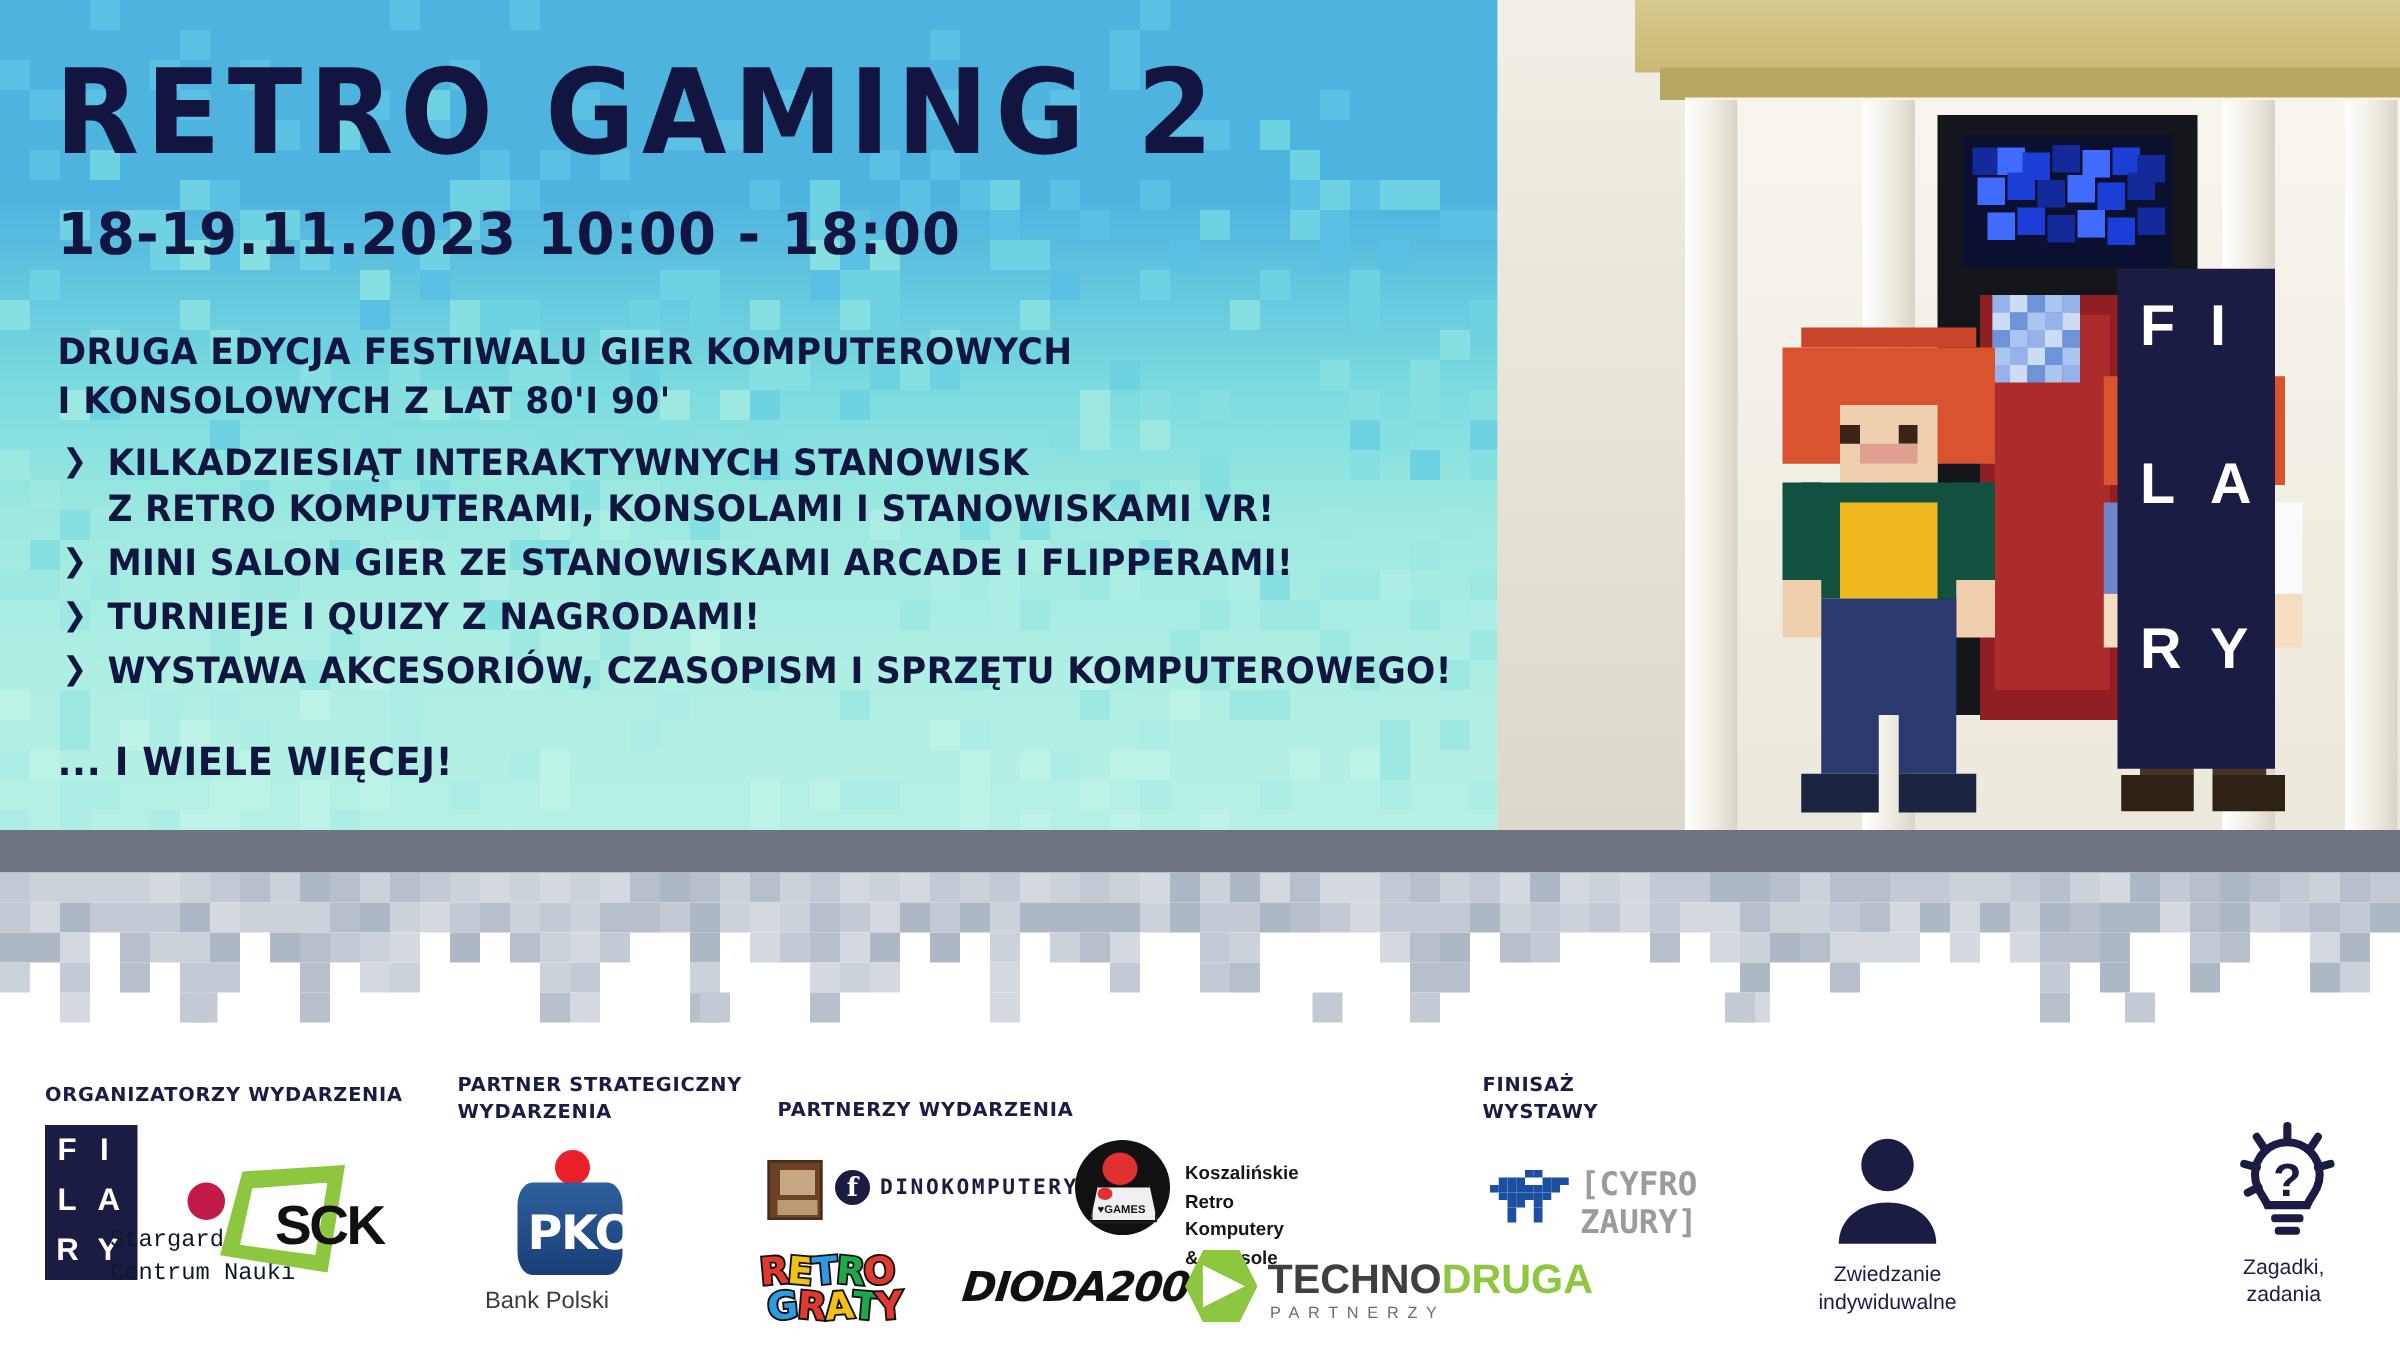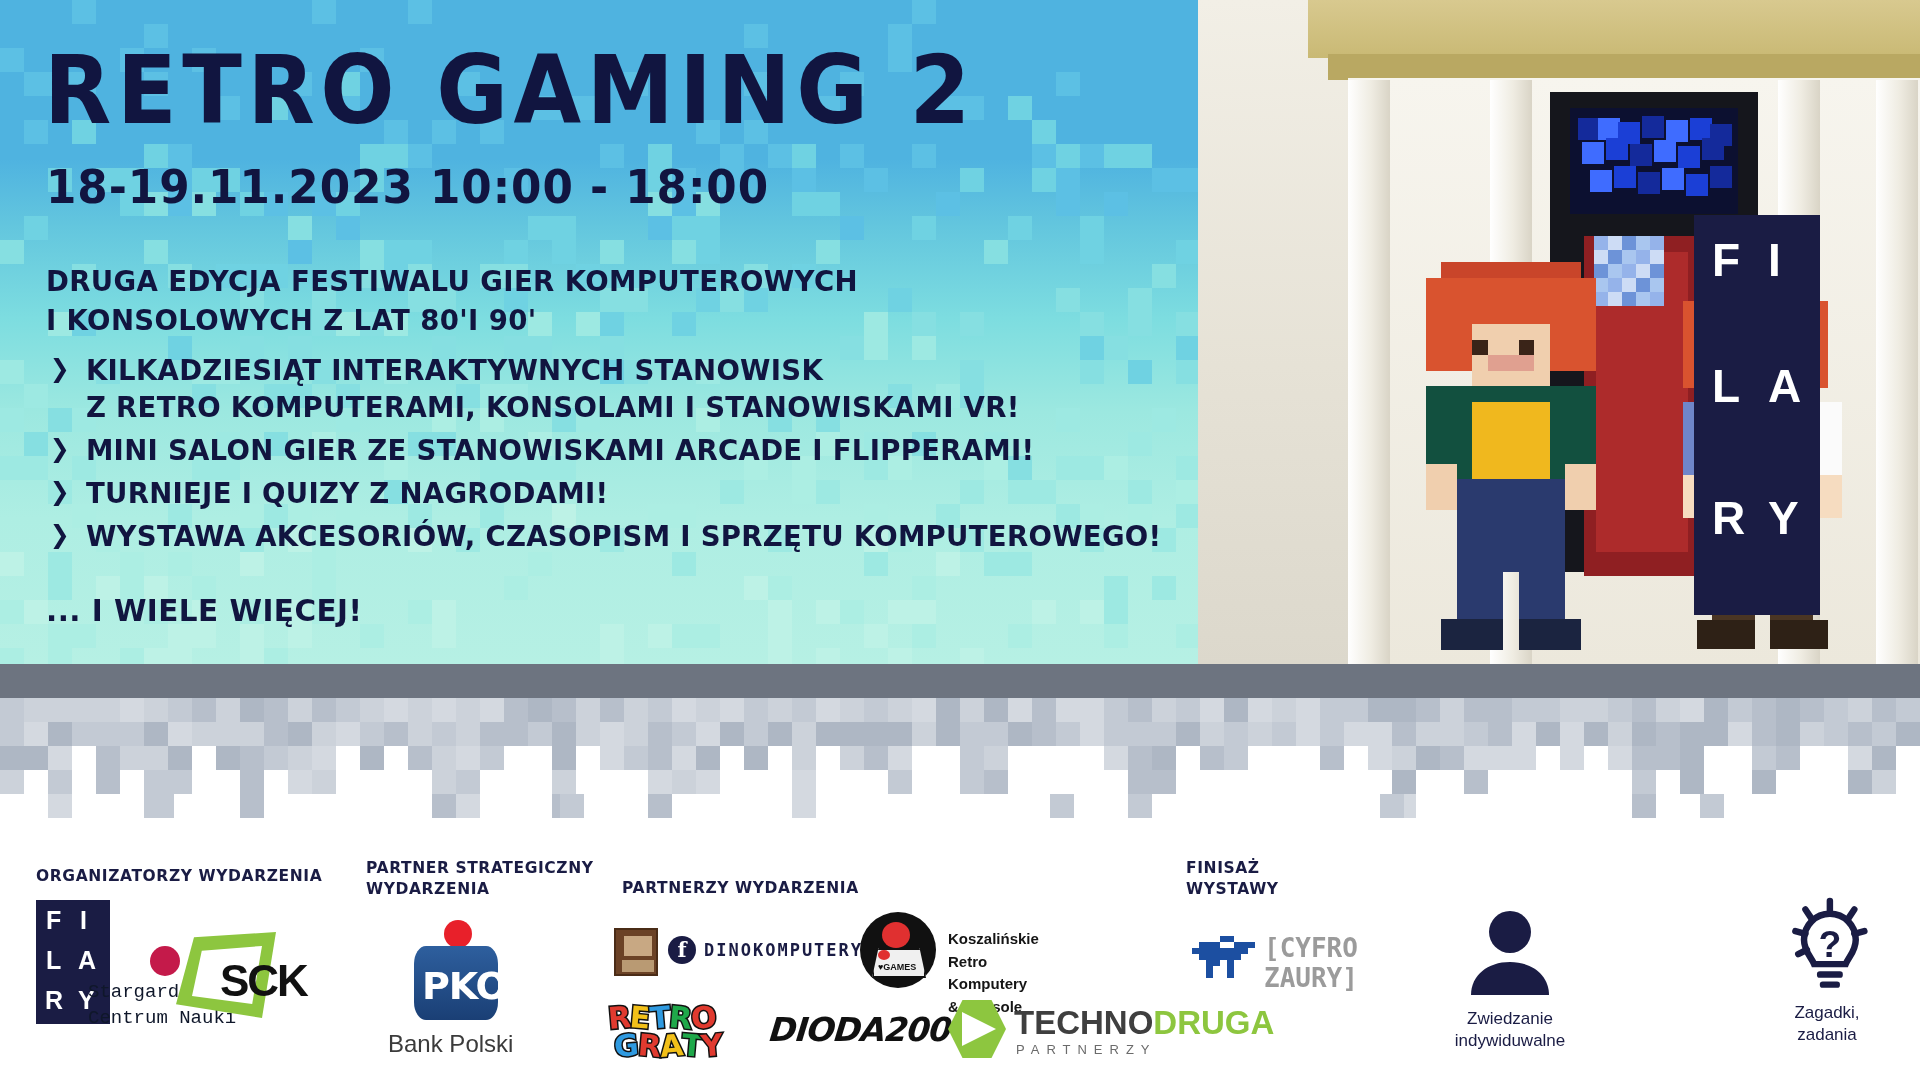--- a/index.html
+++ b/index.html
@@ -290,21 +290,21 @@
     border-radius:12px / 18px;
     background: linear-gradient(to bottom,#2e5f9e,#1a3f75);
   }
   .pko-letters {
     position:absolute; left:22px; top:44px;
     color:#fff; font-family:"DejaVu Sans", sans-serif;
     font-weight:700; font-size:38px; letter-spacing:-1px;
   }
   .pko-cap {
     position:absolute; left:388px; top:1030px;
-    color:#3b3b3b; font-size:24px;
+    color:#3b3b3b; font-size:19px;
     font-family:"Liberation Sans", sans-serif;
   }
 
   
   .dino-wrap { position:absolute; left:614px; top:928px; }
   .dino-icon {
     position:absolute; left:0; top:0; width:44px; height:48px;
     background:#6b4226; border:2px solid #4a2c17;
   }
   .dino-scr {

